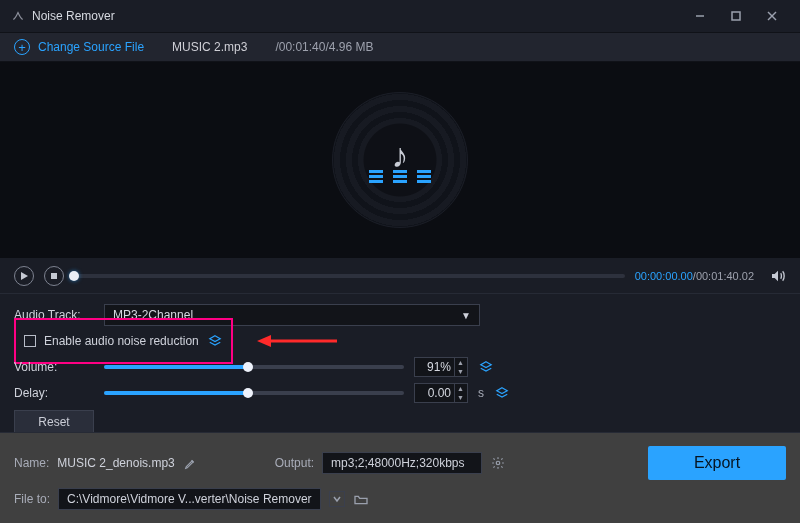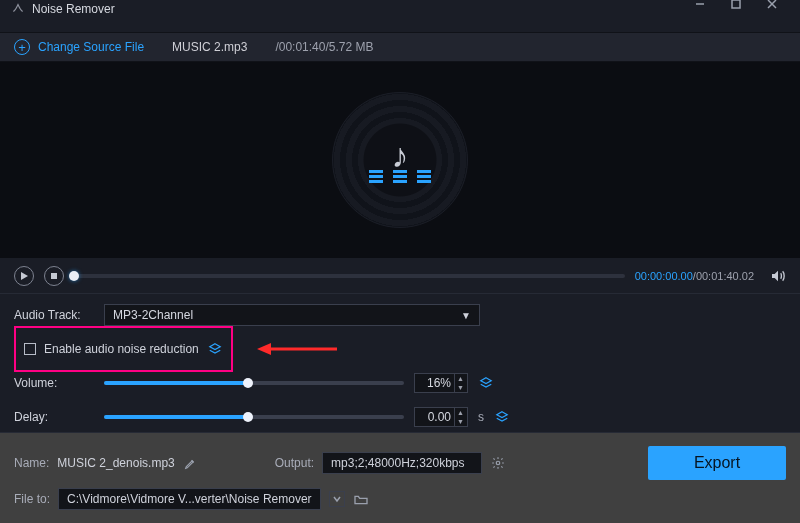--- a/index.html
+++ b/index.html
@@ -1,19 +1,19 @@
 <!DOCTYPE html>
 <html><head>
 <meta charset="utf-8">
 <style>
   * { margin: 0; padding: 0; box-sizing: border-box; font-family: -apple-system, BlinkMacSystemFont, "Segoe UI", Arial, sans-serif; }
   body { background: #1a1d26; color: #a8acb8; font-size: 12px; width: 800px; height: 523px; overflow: hidden; }
 
   
-  .title-bar { height: 28px; display: flex; align-items: flex-end; padding: 16px 10px; background: #1a1d26; }
+  .title-bar { height: 28px; display: flex; align-items: center; padding: 16px 10px; background: #1a1d26; }
   .title-bar .app-icon { width: 16px; height: 16px; margin-right: 6px; opacity: .8; display:flex; align-items:center; justify-content:center;}
   .title-bar .app-title { flex: 0 0 auto; color: #d6d9e0; font-size: 12px; }
   .title-bar .spacer { flex: 1; }
   .win-ctrl { width: 36px; height: 24px; display: flex; align-items: center; justify-content: center; color: #8a8f9c; }
 
   
   .top-strip { height: 30px; display: flex; align-items: center; padding: 0 14px; gap: 28px; background:#22252f; border-top:1px solid #101218; border-bottom:1px solid #101218;}
   .chgsrc { display: flex; align-items: center; gap: 8px; color: #2aa3ff; cursor: pointer; }
   .chgsrc .plus { width: 16px; height: 16px; border: 1.5px solid #2aa3ff; border-radius: 50%; display:flex; align-items:center; justify-content:center; color:#2aa3ff; font-size:13px; line-height:1; }
   .top-strip .meta { color: #cfcfd6; }
@@ -37,21 +37,21 @@
   
   .play-row { height: 36px; display:flex; align-items:center; gap:10px; padding:0 14px; background:#1a1d26; border-bottom:1px solid #262a35;}
   .circ-btn { width:20px; height:20px; border:1.5px solid #7d8290; border-radius:50%; display:flex; align-items:center; justify-content:center; color:#c5c9d3; font-size:9px;}
   .progress { flex:1; height:4px; background:#2d313d; border-radius:2px; position:relative; }
   .progress .knob { position:absolute; left:0%; top:50%; transform:translate(-50%,-50%); width:10px; height:10px; border-radius:50%; background:#e9edf5; box-shadow:0 0 4px rgba(42,163,255,.6);}
   .time-pair { font-size:11px; }
   .time-pair .cur { color:#2aa3ff; }
   .time-pair .dur { color:#9da1ad; }
 
   
-  .settings { padding: 8px 14px 4px; display:flex; flex-direction:column; gap:8px; }
+  .settings { padding: 8px 14px 4px; display:flex; flex-direction:column; }
   .row { display:flex; align-items:center; gap:10px; height:26px; }
   .lbl { width: 80px; color:#cfd2db; }
   .select { width: 376px; height:22px; border:1px solid #3a3f4d; background:#121419; color:#d5d8e0; display:flex; align-items:center; justify-content:space-between; padding:0 8px; font-size:12px;}
   .select .caret { font-size:10px; color:#cfd2db; }
 
   
   .noise-wrap { display:flex; align-items:center; gap:18px; }
   .noise-box { display:flex; align-items:center; gap:8px; border:2px solid #ff0084; padding:13px 8px; }
   .chk { width:12px; height:12px; border:1.5px solid #b7bcc8; display:inline-block; }
   .badge { width:16px; height:16px; display:flex; align-items:center; justify-content:center; color:#2aa3ff; }
@@ -105,21 +105,21 @@
       </svg>
     </div>
 </div>
 
 <div class="top-strip">
   <div class="chgsrc">
     <span class="plus">+</span>
     <span>Change Source File</span>
   </div>
   <span class="meta">MUSIC 2.mp3</span>
-  <span class="meta dim">/00:01:40/5.72 MB</span>
+  <span class="meta dim">/00:01:40/4.96 MB</span>
 </div>
 
 <div class="vis-area">
   <div class="disc">
     <div class="note">♪</div>
     <div class="bars">
         <span></span>
         <span></span>
         <span></span>
       </div>
@@ -180,21 +180,21 @@
     </div>
   </div>
 
   <div class="row">
     <span class="lbl">Volume:</span>
     <div class="slider">
       <div class="fill" style="width:48%"></div>
       <div class="knob" style="left:48%"></div>
     </div>
     <div class="numbox">
-      <span>16%</span>
+      <span>91%</span>
       <div class="spinners">
           <span>▲</span>
           <span>▼</span>
         </div>
     </div>
     <span class="badge">
       <svg width="14" height="14" viewBox="0 0 24 24" fill="none" stroke="#2aa3ff" stroke-width="2">
           <polygon points="12,3 21,8 12,13 3,8"></polygon>
           <polyline points="3,14 12,19 21,14"></polyline>
         </svg>

